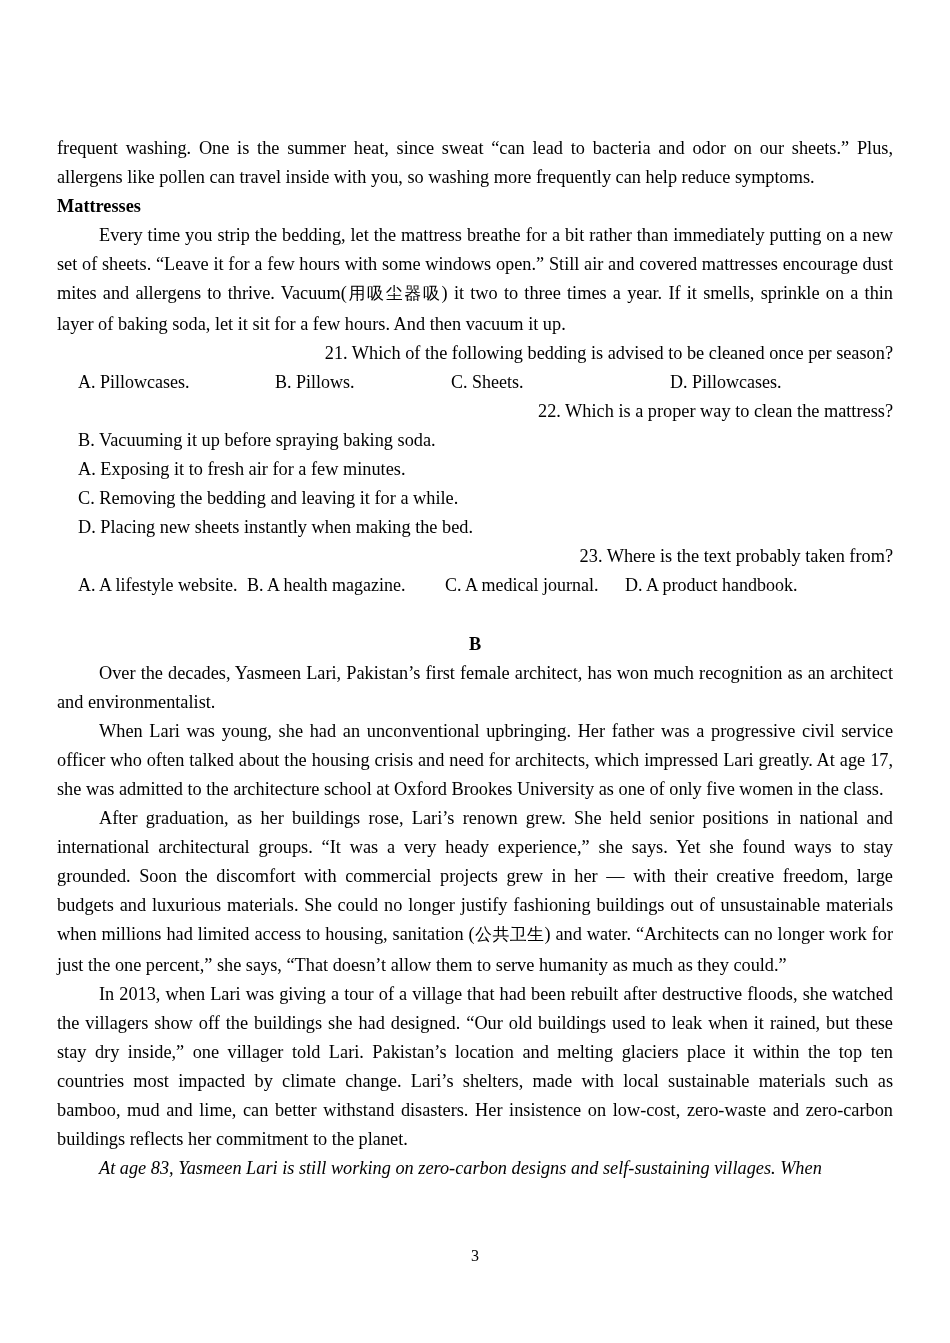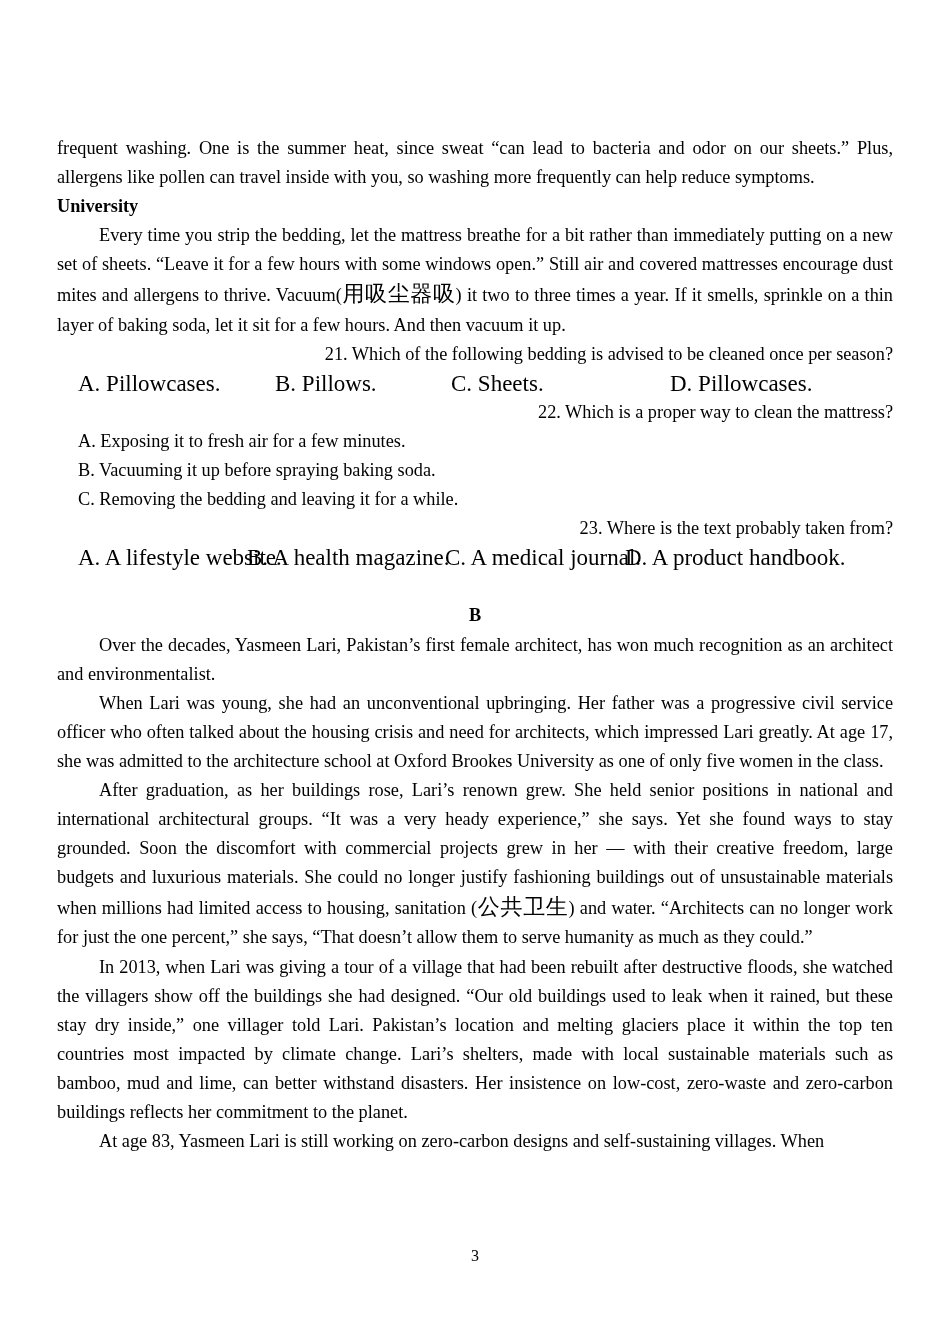--- a/index.html
+++ b/index.html
@@ -41,41 +41,42 @@
     text-align: justify;
     text-justify: inter-word;
     margin: 0;
     text-indent: 0;
   }
   .para.indent {
     text-indent: 42px;
   }
   .para.noj {
     text-align: left;
+    font-style: italic;
   }
   .heading {
     font-size: 18.3px;
     line-height: 29.1px;
     font-weight: bold;
     text-align: left;
   }
   .section-letter {
     font-size: 18.3px;
     line-height: 29.1px;
     font-weight: bold;
     text-align: center;
   }
   .qline {
     font-size: 18.3px;
     line-height: 29.1px;
     text-align: right;
     white-space: nowrap;
   }
   .opt-row {
-    font-size: 23px;
+    font-size: 18px;
     line-height: 29.1px;
     position: relative;
     height: 29.1px;
     white-space: nowrap;
   }
   .opt-row .opt {
     position: absolute;
     top: 0;
     white-space: nowrap;
   }
@@ -90,49 +91,50 @@
   .pagenum {
     position: absolute;
     left: 0;
     top: 1216px;
     width: 950px;
     text-align: center;
     font-size: 16px;
     line-height: 20px;
   }
   .cjk {
-    font-family: Liberation Sans, sans-serif;
-    font-size: 22px;
+    font-family: Liberation Mono, monospace;
+    font-size: 17px;
   }
 </style>
 </head>
 <body>
 
 <div class="page">
 
   <div class="content">
 
     <p class="para">frequent washing. One is the summer heat, since sweat “can lead to bacteria and odor on our sheets.” Plus, allergens like pollen can travel inside with you, so washing more frequently can help reduce symptoms.</p>
 
-    <div class="heading">University</div>
+    <div class="heading">Mattresses</div>
 
     <p class="para indent"><span>Every time you strip the bedding, let the mattress breathe for a bit rather than immediately putting on a new set of sheets. “Leave it for a few hours with some windows open.” Still air and covered mattresses encourage dust mites and allergens to thrive. Vacuum(</span><span class="cjk">用吸尘器吸</span><span>) it two to three times a year. If it smells, sprinkle on a thin layer of baking soda, let it sit for a few hours. And then vacuum it up.</span></p>
 
     <div class="qline">21. Which of the following bedding is advised to be cleaned once per season?</div>
     <div class="opt-row">
       <span class="opt" style="left:21px">A. Pillowcases.</span>
       <span class="opt" style="left:218px">B. Pillows.</span>
       <span class="opt" style="left:394px">C. Sheets.</span>
       <span class="opt" style="left:613px">D. Pillowcases.</span>
     </div>
 
     <div class="qline">22. Which is a proper way to clean the mattress?</div>
+    <div class="opt-stack">B. Vacuuming it up before spraying baking soda.</div>
     <div class="opt-stack">A. Exposing it to fresh air for a few minutes.</div>
-    <div class="opt-stack">B. Vacuuming it up before spraying baking soda.</div>
     <div class="opt-stack">C. Removing the bedding and leaving it for a while.</div>
+    <div class="opt-stack">D. Placing new sheets instantly when making the bed.</div>
 
     <div class="qline">23. Where is the text probably taken from?</div>
     <div class="opt-row">
       <span class="opt" style="left:21px">A. A lifestyle website.</span>
       <span class="opt" style="left:190px">B. A health magazine.</span>
       <span class="opt" style="left:388px">C. A medical journal.</span>
       <span class="opt" style="left:568px">D. A product handbook.</span>
     </div>
 
     <div class="spacer-md"></div>

